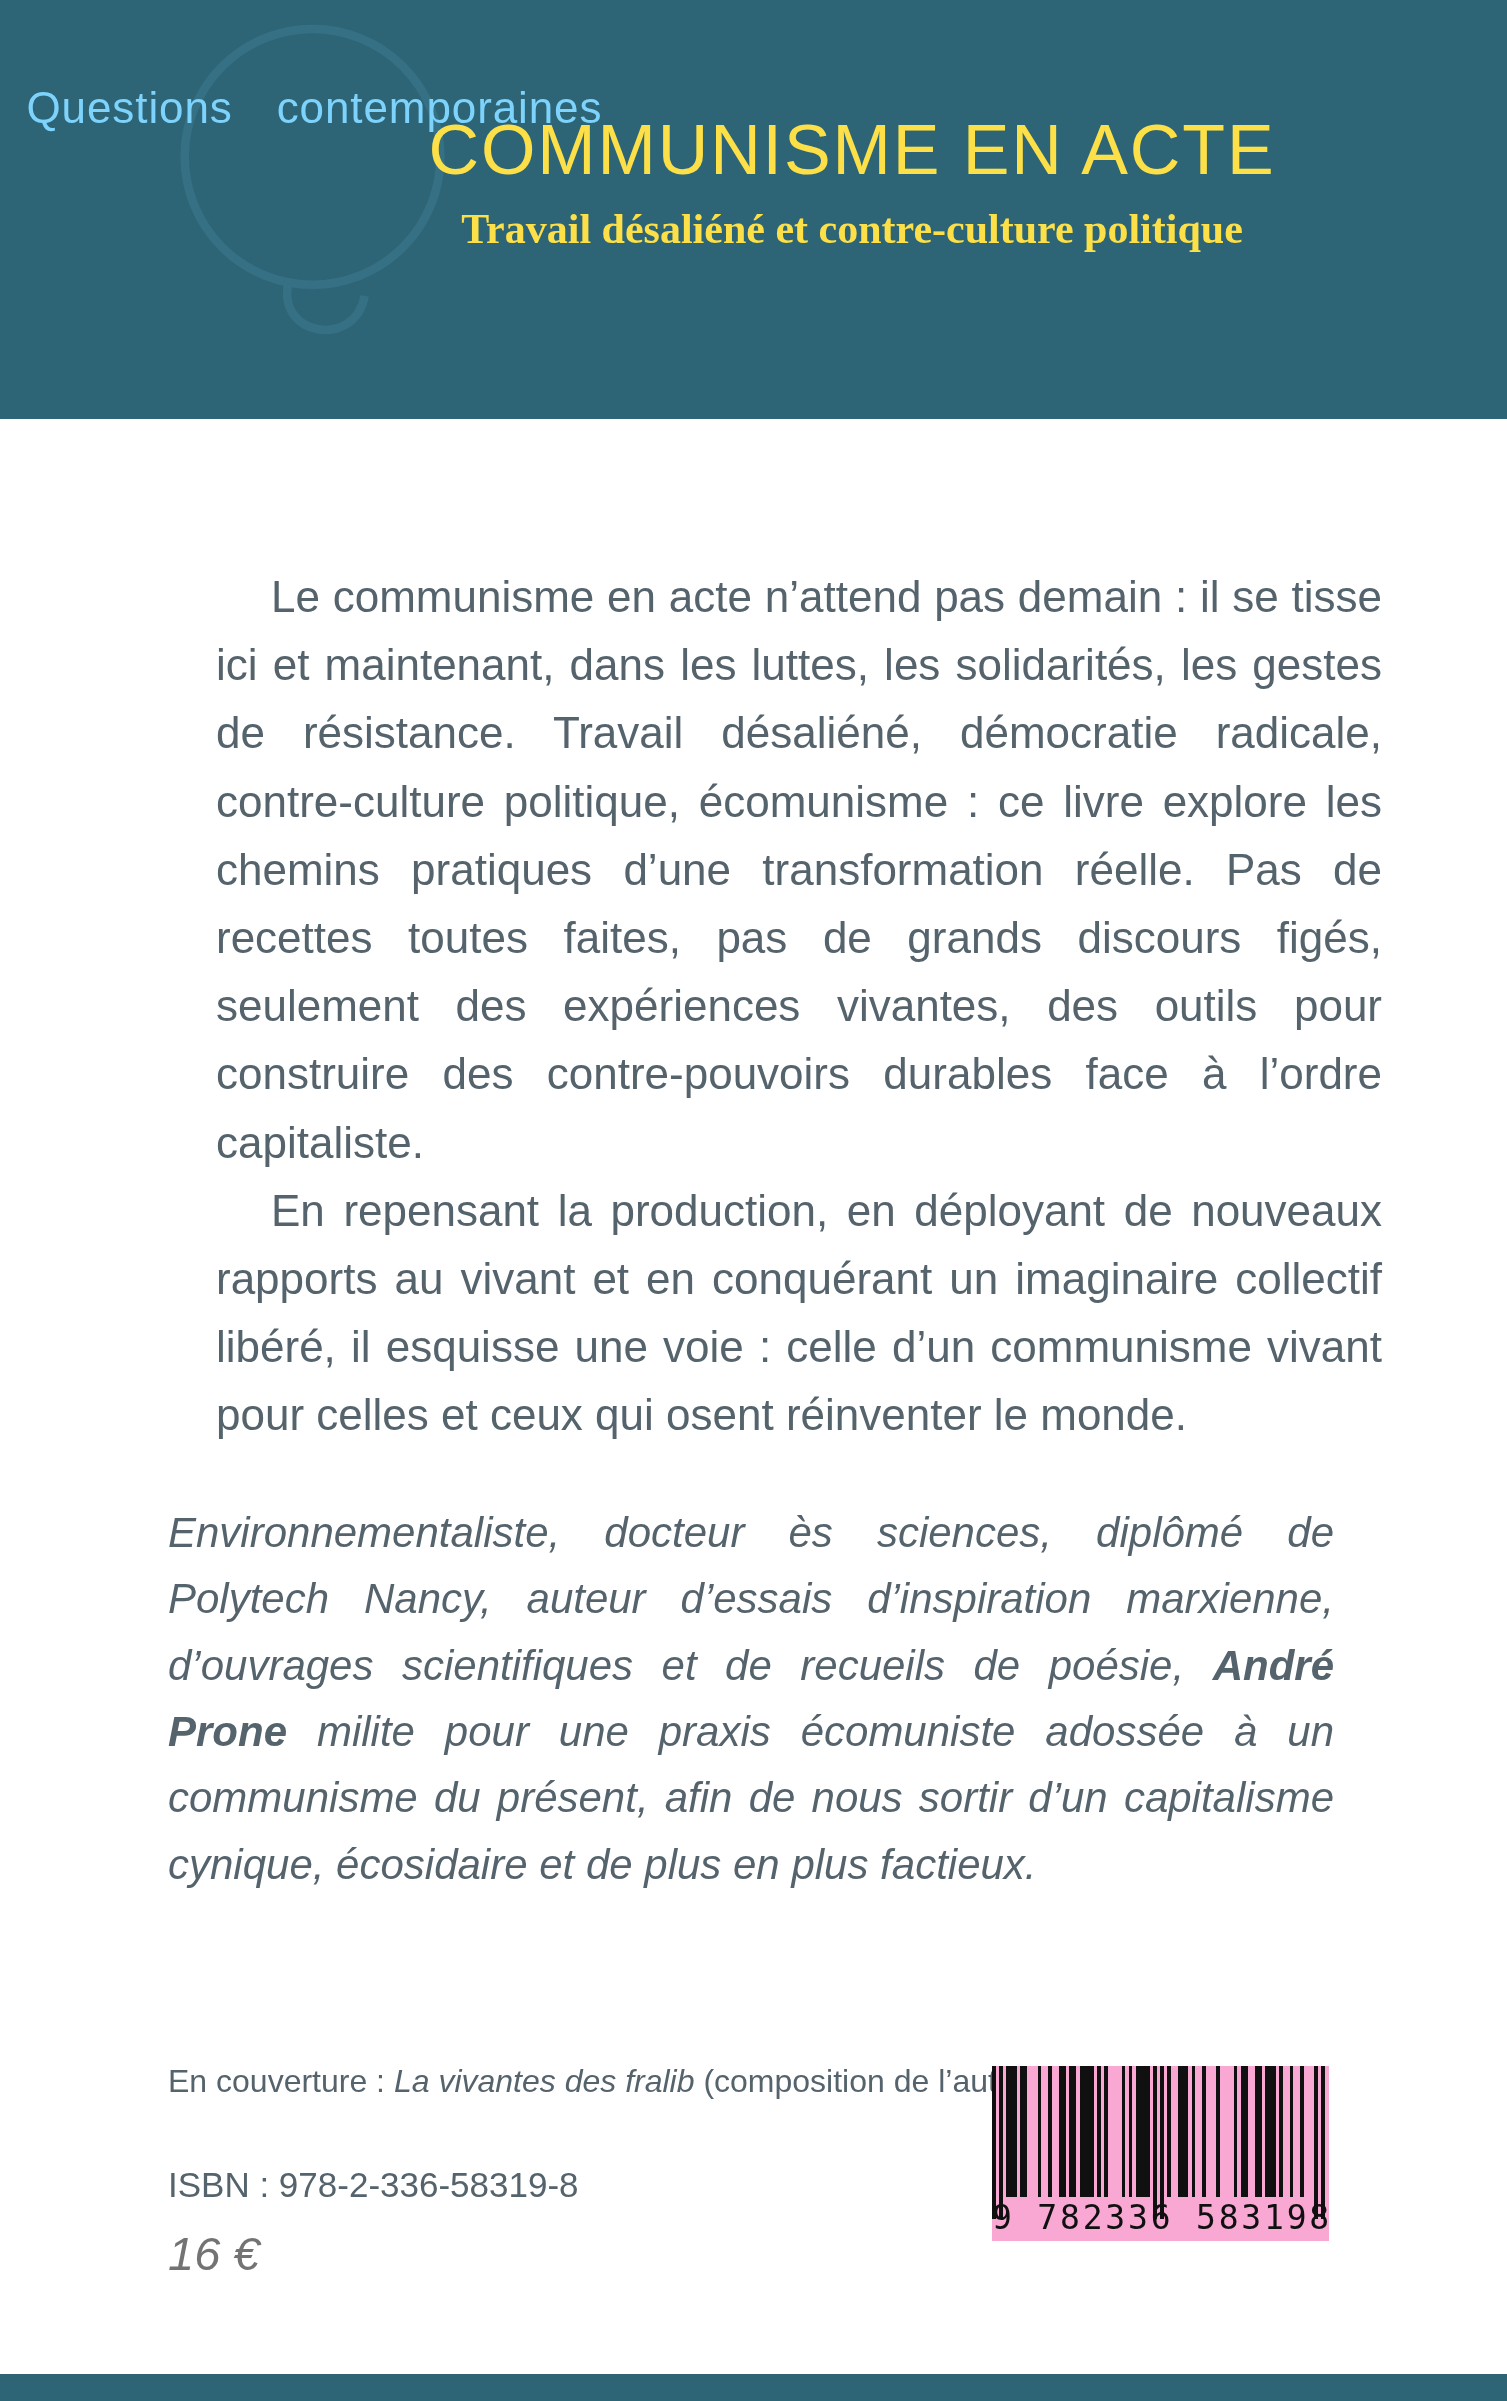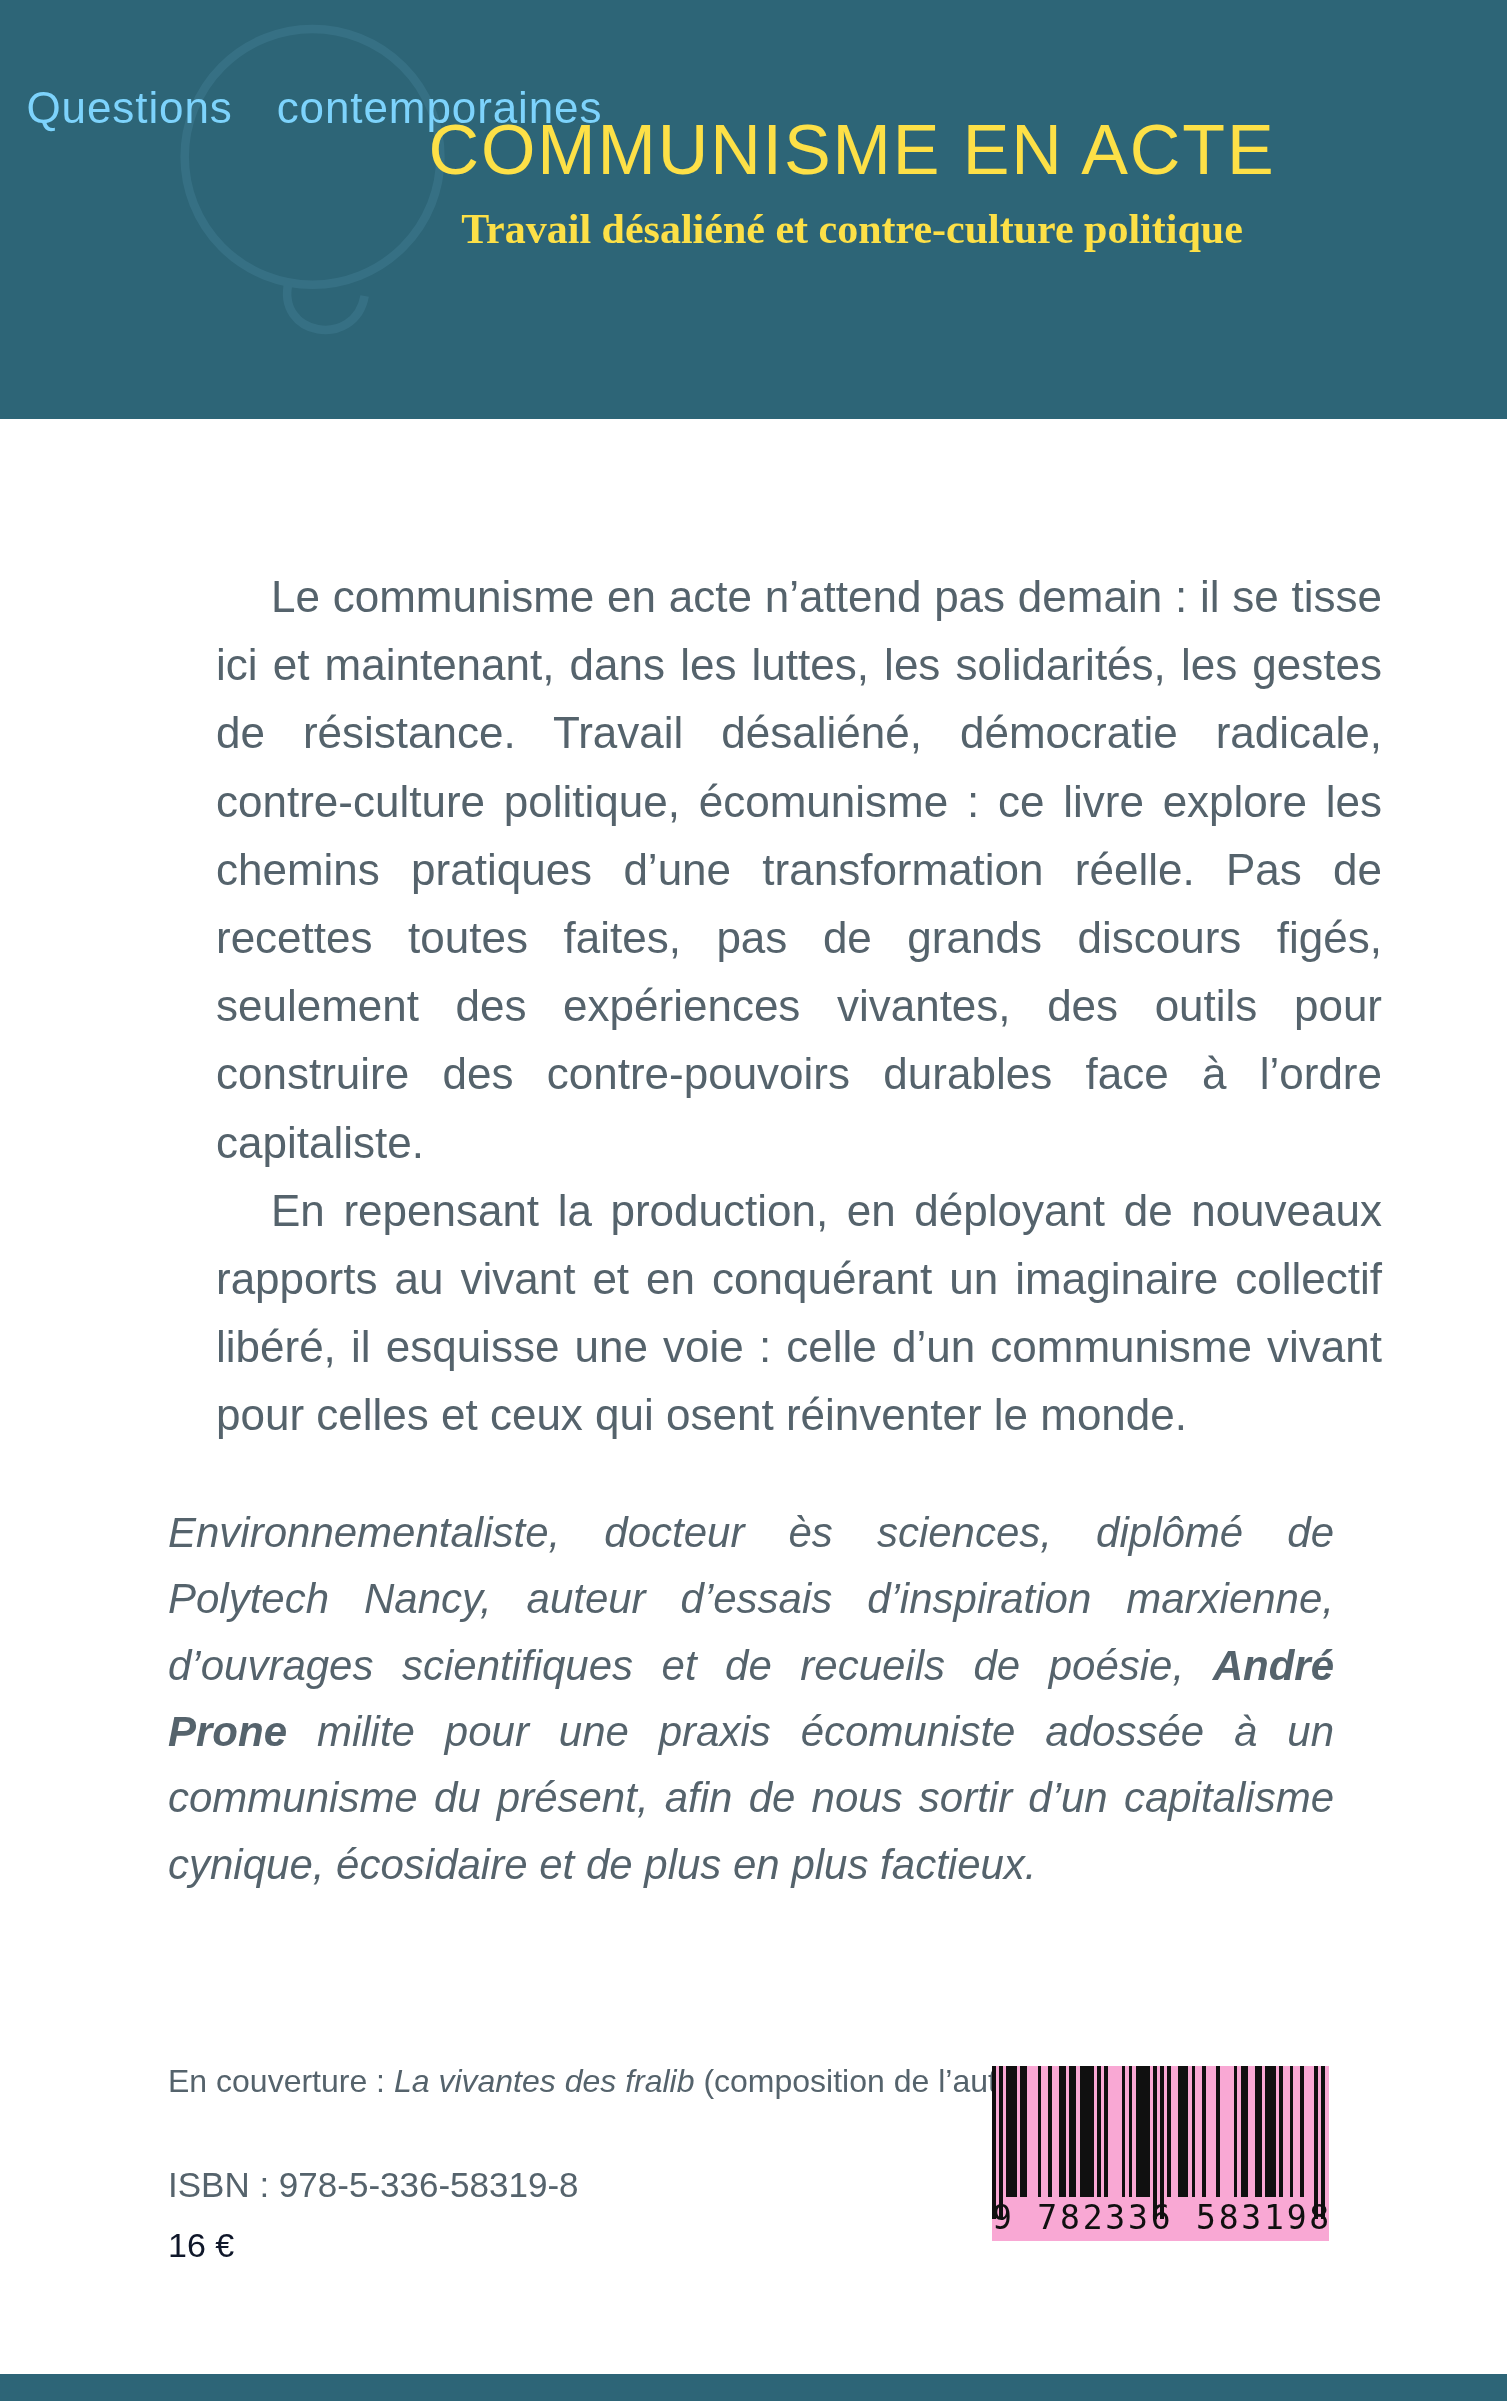--- a/index.html
+++ b/index.html
@@ -101,22 +101,23 @@
     position: absolute;
     top: 2165px;
     left: 168px;
     font-size: 35px;
     color: #55636c;
   }
   .price {
     position: absolute;
     top: 2226px;
     left: 168px;
-    font-size: 34px;
-    color: #0f172a;
+    font-size: 47px;
+    color: #737373;
+    font-style: italic;
   }
 
   
   .barcode {
     position: absolute;
     left: 992px;
     top: 2066px;
     width: 337px;
     height: 175px;
     background: #f9a8d4;
@@ -176,21 +177,21 @@
   </div>
 
   <div class="bio">
     <span>Environnementaliste, docteur ès sciences, diplômé de Polytech Nancy, auteur d’essais d’inspiration marxienne, d’ouvrages scientifiques et de recueils de poésie, </span><span class="author-name">André Prone</span><span> milite pour une praxis écomuniste adossée à un communisme du présent, afin de nous sortir d’un capitalisme cynique, écosidaire et de plus en plus factieux.</span>
   </div>
 
   <div class="cover-credit">
     <span>En couverture : </span><span class="cover-title">La vivantes des fralib</span><span> (composition de l’auteur).</span>
   </div>
 
-  <div class="isbn">ISBN : 978-5-336-58319-8</div>
+  <div class="isbn">ISBN : 978-2-336-58319-8</div>
   <div class="price">16 €</div>
 
   <div class="barcode">
     <div class="bars">
         <div class="module on tall"></div>
         <div class="module tall"></div>
         <div class="module on tall"></div>
         <div class="module"></div>
         <div class="module on"></div>
         <div class="module on"></div>

